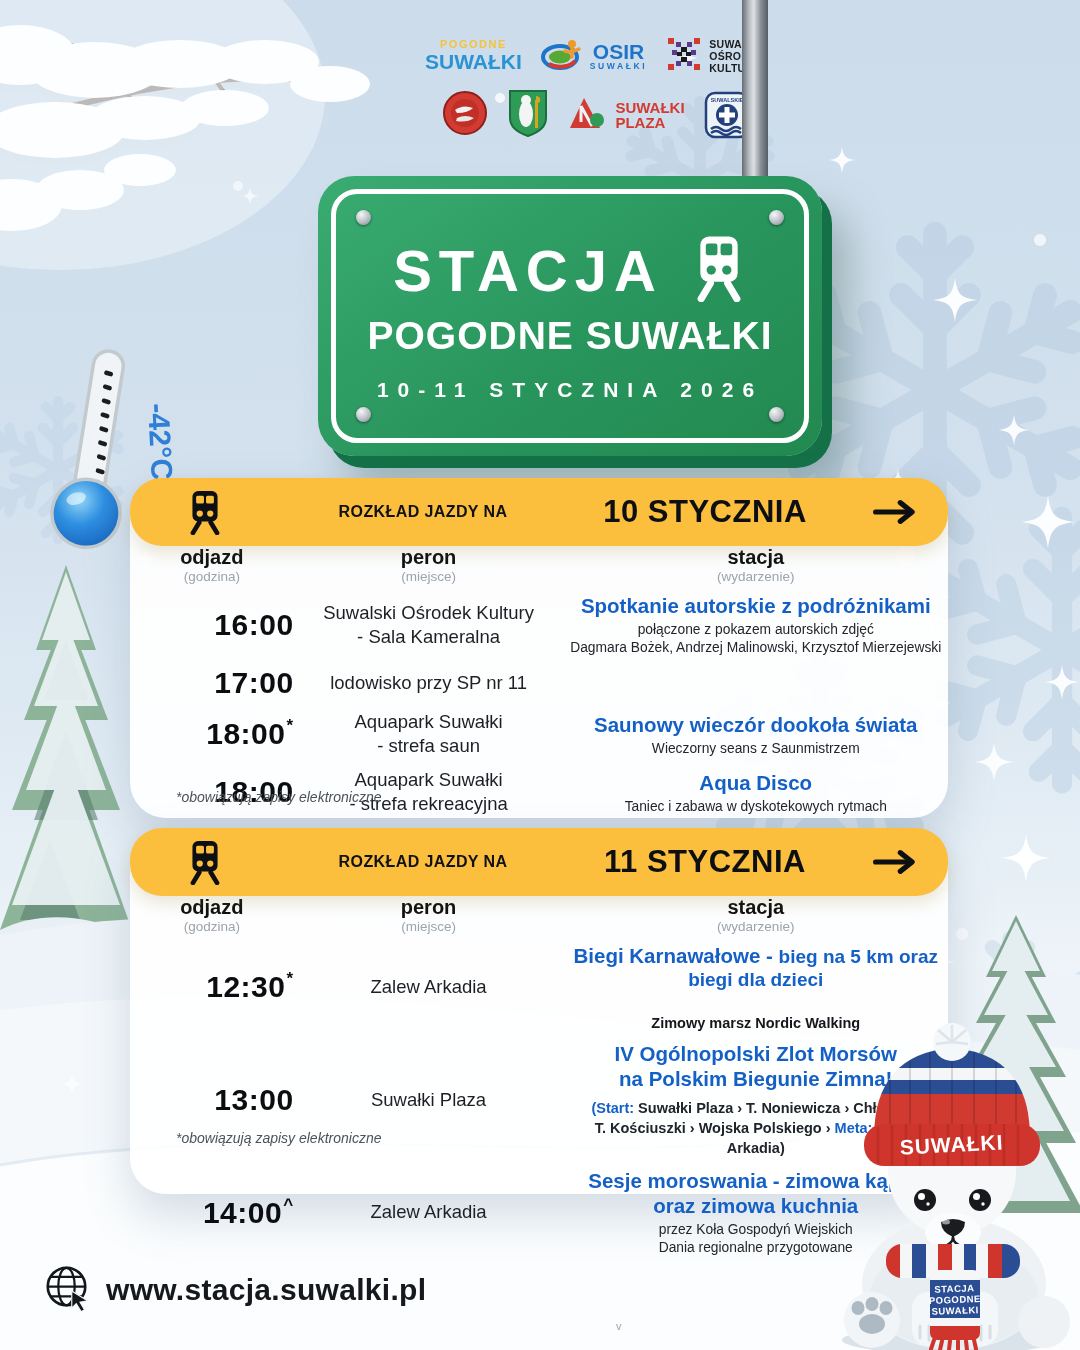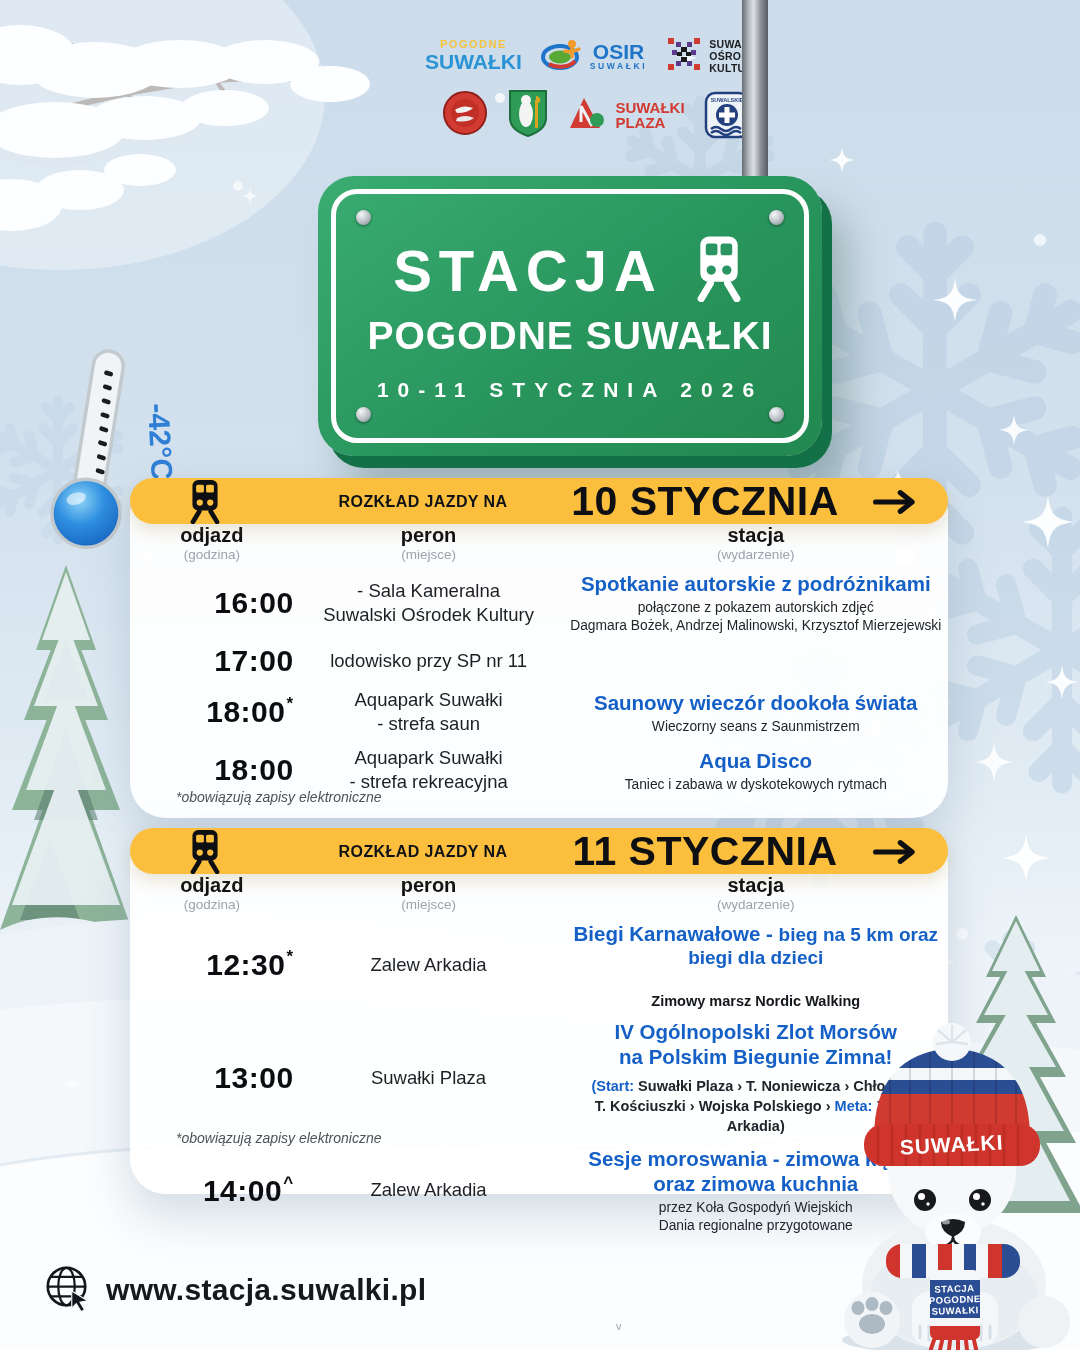--- a/index.html
+++ b/index.html
@@ -40,26 +40,26 @@
   .sign-date{font-size:21px;font-weight:700;letter-spacing:9px;margin-top:20px;}
 
   
   .thermo{position:absolute;left:40px;top:346px;width:136px;height:210px;z-index:4;transform:rotate(9deg);}
 
   
   .panel{position:absolute;left:130px;width:818px;background:rgba(255,255,255,.93);
     border-radius:36px;box-shadow:0 22px 45px rgba(110,135,160,.28);z-index:5;}
   .panel-0{top:478px;height:340px;}
   .panel-1{top:828px;height:366px;background:rgba(255,255,255,.9);}
-  .ybar{position:relative;height:46px;background:#FBBE3D;border-radius:32px;
+  .ybar{position:relative;height:68px;background:#FBBE3D;border-radius:32px;
     display:grid;grid-template-columns:150px 286px 1fr 104px;align-items:center;
     box-shadow:0 8px 16px rgba(150,120,40,.18);}
   .ybar-train{justify-self:center;display:flex;color:#0d0f12;}
   .ybar-prefix{justify-self:center;font-size:16px;font-weight:700;color:#101215;letter-spacing:.4px;}
-  .ybar-date{justify-self:center;font-size:41px;font-weight:800;color:#0d0f12;letter-spacing:.5px;}
+  .ybar-date{justify-self:center;font-size:31px;font-weight:800;color:#0d0f12;letter-spacing:.5px;}
   .ybar-arrow{justify-self:center;display:flex;}
   .cols{display:grid;grid-template-columns:20% 33% 47%;}
   .colh{text-align:center;}
   .col-label{font-size:20px;font-weight:800;color:#0d0f13;}
   .col-sub{font-size:13.5px;color:#9ba3ac;margin-top:0px;}
   .rows{display:flex;flex-direction:column;padding-top:4px;}
   .row{display:grid;grid-template-columns:20% 33% 47%;align-items:center;padding:5px 0;}
   .c1{text-align:right;}
   .time{font-size:30px;font-weight:800;color:#0b0d10;letter-spacing:.5px;}
   .time sup{font-size:17px;vertical-align:top;position:relative;top:-1px;margin-left:1px;}
@@ -389,22 +389,22 @@
           </div>
           <div class="colh">
             <div class="col-label">stacja</div>
             <div class="col-sub">(wydarzenie)</div>
           </div>
         </div>
         <div class="rows">
           <div class="row">
             <div class="c c1"><span class="time">16:00</span></div>
             <div class="c c2">
+              <div class="place-line">Suwalski Ośrodek Kultury</div>
               <div class="place-line">- Sala Kameralna</div>
-              <div class="place-line">Suwalski Ośrodek Kultury</div>
             </div>
             <div class="c c3">
               <div class="title-line"><span class="tseg-b">Spotkanie autorskie z podróżnikami</span></div>
               <div class="desc">
                 <div class="desc-line">połączone z pokazem autorskich zdjęć</div>
                 <div class="desc-line">Dagmara Bożek, Andrzej Malinowski, Krzysztof Mierzejewski</div>
               </div>
             </div>
           </div>
           <div class="row">

